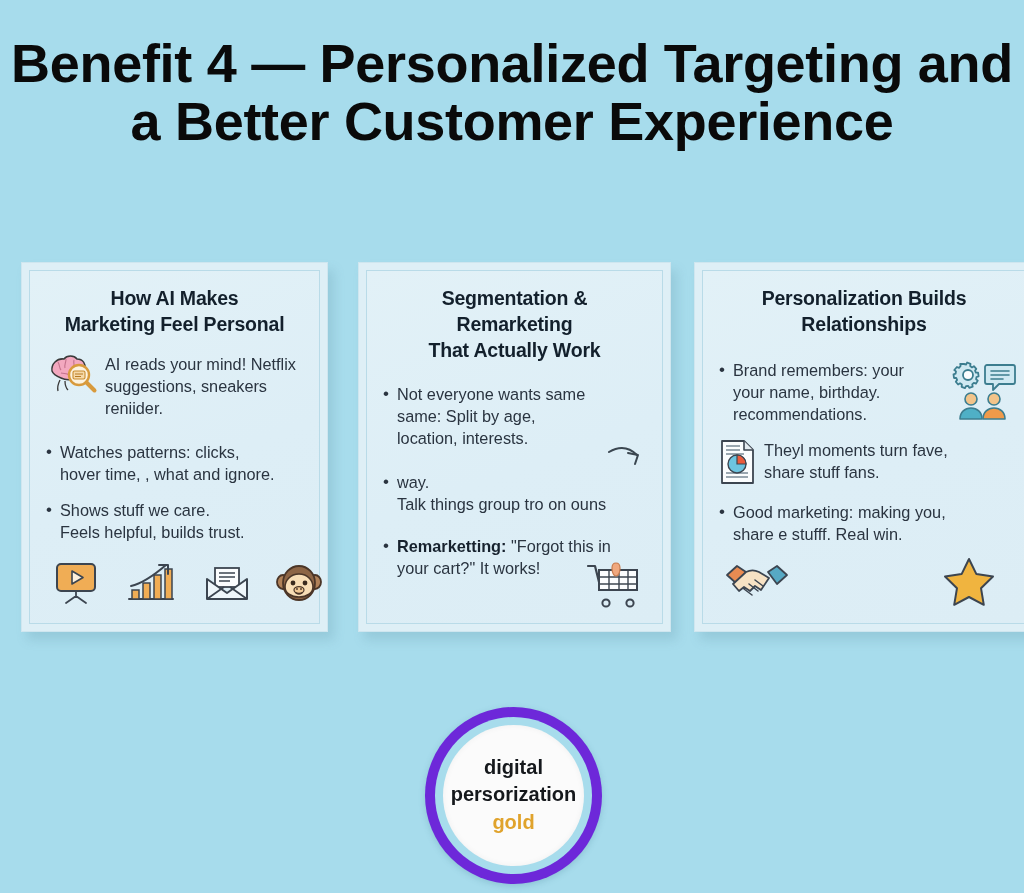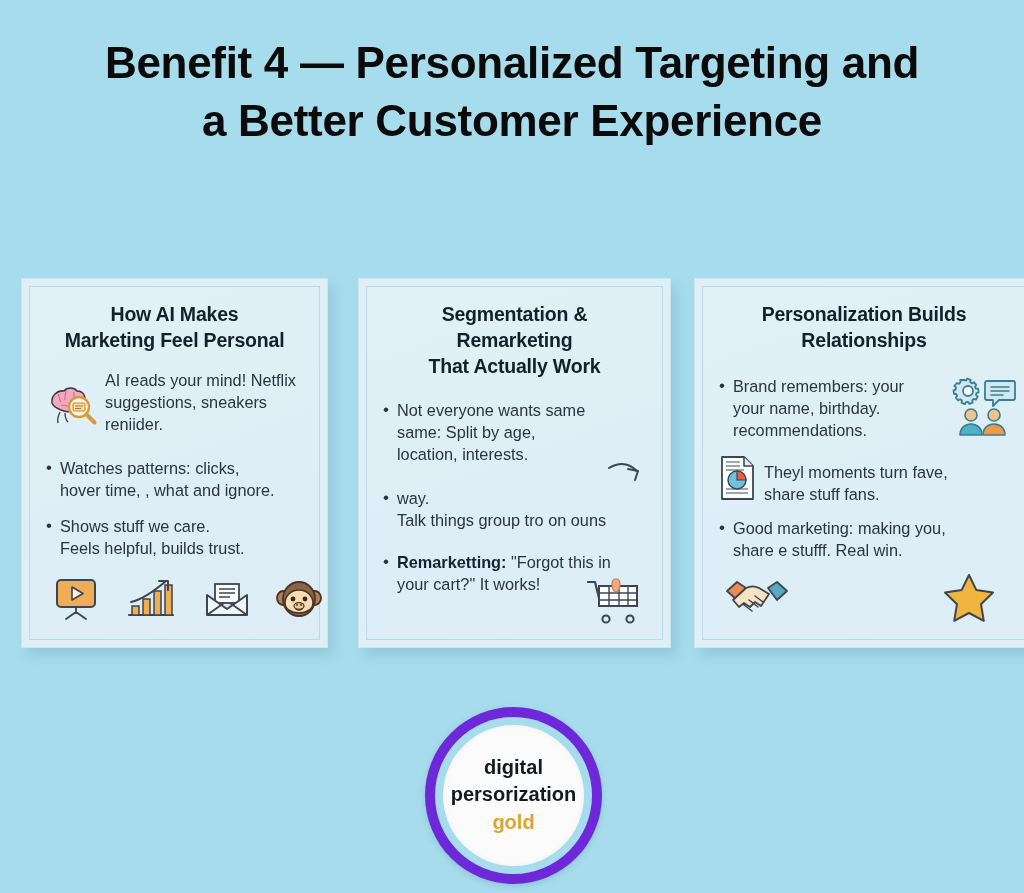--- a/index.html
+++ b/index.html
@@ -9,36 +9,35 @@
     font-family:"Liberation Sans",sans-serif;
     overflow:hidden;
     position:relative;
   }
   .page{position:relative;width:1024px;height:893px;}
 
   
   .title{
     position:absolute;left:0;top:34px;width:1024px;
     text-align:center;
-    font-size:44px;line-height:58px;
+    font-size:54px;line-height:58px;
     font-weight:bold;
     color:#0a0a0a;
     letter-spacing:-0.3px;
   }
   .title .ln{display:block;}
 
   
   .card{
     position:absolute;
     background:#deeff6;
     border:1px solid #cfe6ef;
     box-shadow:6px 8px 10px rgba(90,140,160,.22);
     box-sizing:border-box;
     padding:7px;
-    margin-top:16px;
   }
   .card-inner{
     border:1px solid #b9dbe8;
     width:100%;height:100%;
     box-sizing:border-box;
     position:relative;
     background:linear-gradient(160deg,#e2f1f7 0%,#ddeef6 55%,#dcedf5 100%);
     padding:14px 16px 10px 16px;
   }
   #card1{left:21px;top:262px;width:307px;height:370px;}
@@ -71,21 +70,21 @@
     width:14px;flex:0 0 14px;
     font-size:17px;line-height:22px;
     color:#2a3440;
   }
   .bullet .txt{flex:1;}
   .bullet .txt .ln{display:block;}
   .bullet .txt b{font-weight:bold;color:#17222e;}
 
   
   .iconrow{
-    display:flex;align-items:flex-end;
+    display:flex;align-items:flex-start;
     margin:0 0 12px 0;
   }
   .iconrow .ic{flex:0 0 auto;margin-right:7px;}
   .iconrow .txt{flex:1;}
   .iconrow .txt .ln{display:block;}
 
   
   .icon-strip{
     position:absolute;
     left:16px;right:16px;bottom:10px;

